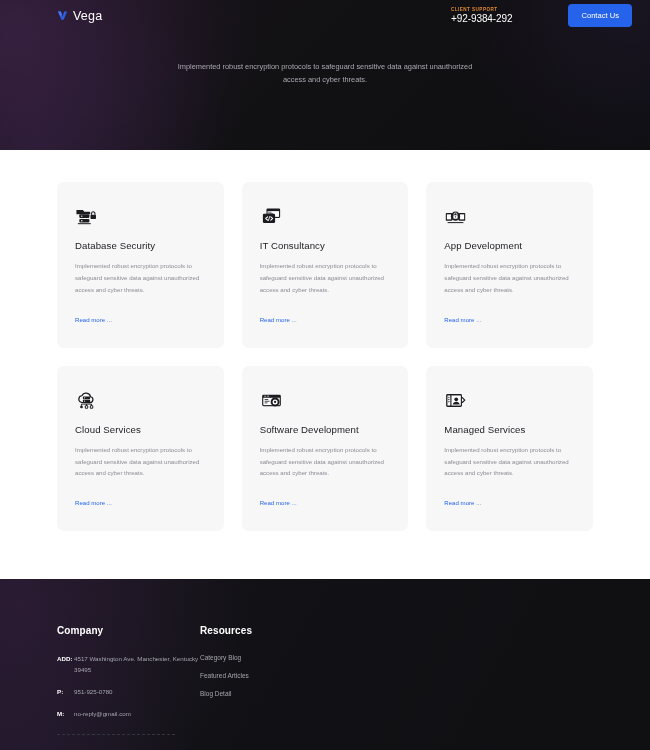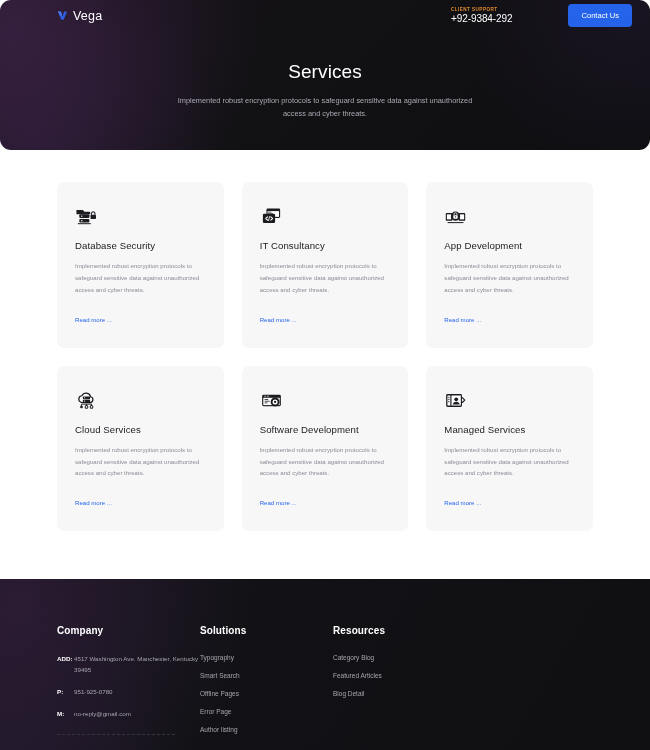--- a/index.html
+++ b/index.html
@@ -14,21 +14,20 @@
   
   .hero {
     position: relative;
     height: 150px;
     background:
       radial-gradient(circle at 2% 18%, rgba(92,48,110,0.40) 0%, rgba(92,48,110,0.0) 38%),
       radial-gradient(circle at 6% 95%, rgba(70,40,95,0.28) 0%, rgba(70,40,95,0.0) 30%),
       radial-gradient(circle at 97% 6%, rgba(60,40,90,0.22) 0%, rgba(60,40,90,0.0) 26%),
       linear-gradient(135deg, #181219 0%, #121114 40%, #0e0e11 100%);
     overflow: hidden;
-    border-radius: 11px;
   }
 
   
   .nav {
     display: flex; align-items: center;
     height: 31px;
     padding: 0 18px 0 57px;
   }
   .brand { display: flex; align-items: center; gap: 5px; }
   .brand-mark { display: block; }
@@ -171,21 +170,20 @@
       <div class="nav-right">
         <div class="support">
           <span class="support-label">CLIENT SUPPORT</span>
           <span class="support-phone">+92-9384-292</span>
         </div>
         <button class="contact-btn">Contact Us</button>
       </div>
     </div>
 
     <div class="hero-body">
-      <h1 class="hero-title">Services</h1>
       <p class="hero-sub">Implemented robust encryption protocols to safeguard sensitive data against unauthorized access and cyber threats.</p>
     </div>
   </div>
 
   <div class="services">
     <div class="grid">
 
       <div class="card">
         <div class="card-icon">
           <svg width="23" height="23" viewBox="0 0 32 32">
@@ -330,29 +328,20 @@
           </span>
           <span class="soc">
             
           </span>
           <span class="soc">
             
           </span>
         </div>
       </div>
 
-      <div>
-        <div class="f-head">Solutions</div>
-        <a class="f-link">Typography</a>
-        <a class="f-link">Smart Search</a>
-        <a class="f-link">Offline Pages</a>
-        <a class="f-link">Error Page</a>
-        <a class="f-link">Author listing</a>
-
-      </div>
 
 
       <div>
         <div class="f-head">Resources</div>
         <a class="f-link">Category Blog</a>
         <a class="f-link">Featured Articles</a>
         <a class="f-link">Blog Detail</a>
       </div>
     </div>
 

